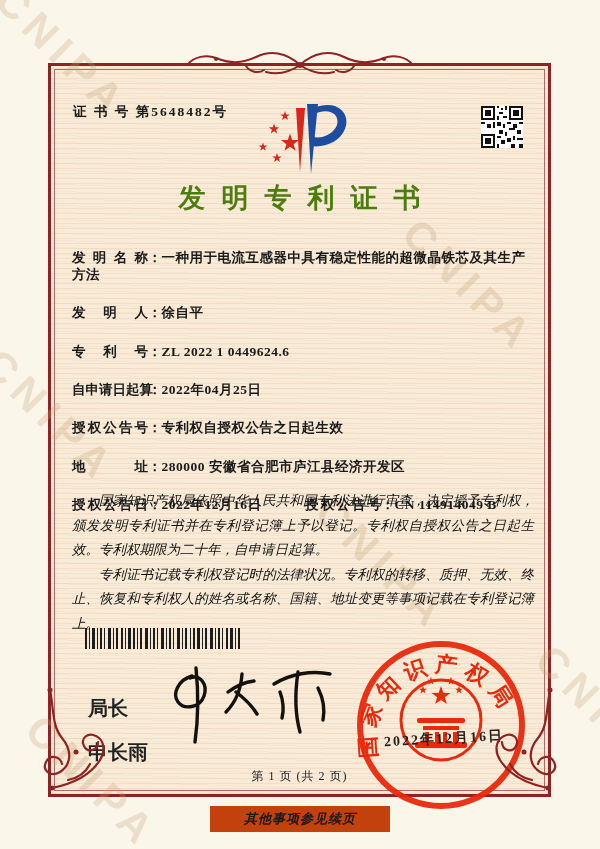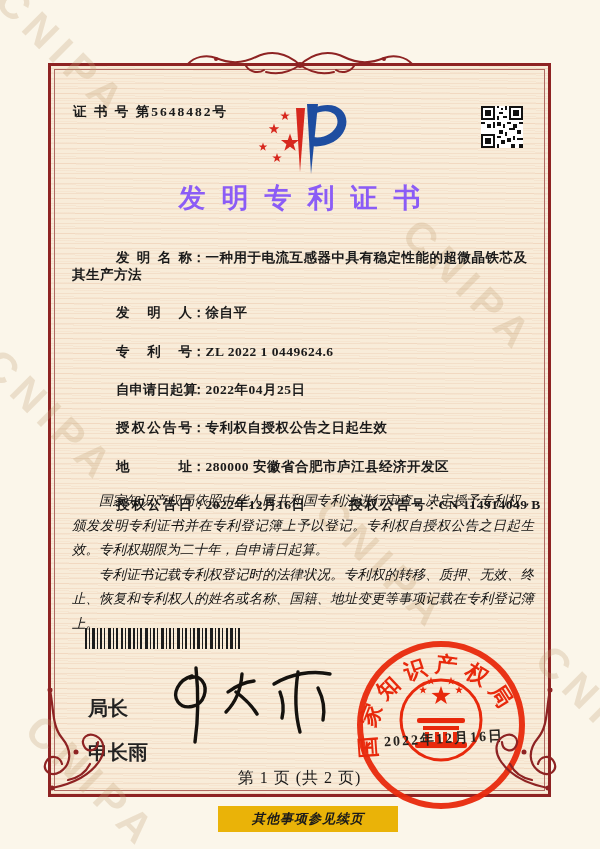--- a/index.html
+++ b/index.html
@@ -31,26 +31,26 @@
     border:1px solid #b06a62;
   }
   .ornament{position:absolute;z-index:4;}
   .content{position:absolute;left:0;top:0;width:600px;height:849px;z-index:3;}
   
   .cert-no{position:absolute;left:73px;top:103px;font-size:13.5px;font-weight:700;letter-spacing:2px;}
   .logo{position:absolute;left:250px;top:101px;}
   .qr{position:absolute;left:481px;top:106px;}
   .title{
     position:absolute;left:48px;top:180px;width:503px;text-align:center;
-    font-size:27px;font-weight:700;letter-spacing:16px;text-indent:16px;color:#8b5cf6;
+    font-size:27px;font-weight:700;letter-spacing:16px;text-indent:16px;color:#4d7c0f;
   }
   
   .fields{position:absolute;left:72px;top:250px;width:465px;}
   .frow{position:relative;margin-bottom:21.5px;font-size:13.5px;font-weight:700;line-height:1.25;white-space:nowrap;}
-  .flabel{display:inline-block;width:76px;text-align:justify;text-align-last:justify;vertical-align:top;margin-left:44px;}
+  .flabel{display:inline-block;width:76px;text-align:justify;text-align-last:justify;vertical-align:top;}
   .fvalue{letter-spacing:0.5px;}
   .frow.wrapval{white-space:normal;}
   .frow .group2{position:absolute;left:233px;top:0;white-space:nowrap;}
   .group2 .flabel{width:76px;}
   
   .body-text{
     position:absolute;left:72px;top:489px;width:462px;
     font-size:13.5px;font-style:italic;line-height:1.82;color:#111;
   }
   .body-text p{margin:0;text-indent:2em;text-align:justify;}
@@ -61,24 +61,24 @@
     font-family:"Liberation Sans","DejaVu Sans",sans-serif;
     font-size:20px;font-weight:700;color:#222;line-height:2.2;
   }
   .signature{position:absolute;left:162px;top:662px;}
   .seal{position:absolute;left:352px;top:636px;}
   .seal-date{
     position:absolute;left:364px;top:730px;width:160px;text-align:center;
     font-size:14px;font-weight:700;letter-spacing:2px;color:#26221e;
     transform:rotate(-3deg);z-index:5;
   }
-  .page-num{position:absolute;left:48px;top:768px;width:503px;text-align:center;font-size:16px;letter-spacing:1px;}
+  .page-num{position:absolute;left:48px;top:768px;width:503px;text-align:center;font-size:12px;letter-spacing:1px;}
   .footer-note{
-    position:absolute;left:218px;top:806px;width:180px;height:26px;line-height:26px;
-    background:#eab308;text-align:center;font-size:13px;font-style:italic;font-weight:600;
+    position:absolute;left:210px;top:806px;width:180px;height:26px;line-height:26px;
+    background:#c2410c;text-align:center;font-size:13px;font-style:italic;font-weight:600;
     z-index:4;letter-spacing:1px;
   }
 </style>
 </head>
 <body>
 
 <div class="page">
 
   <div class="wm" style="left:-22px;top:28px;">CNIPA</div>
   <div class="wm" style="left:385px;top:262px;">CNIPA</div>

